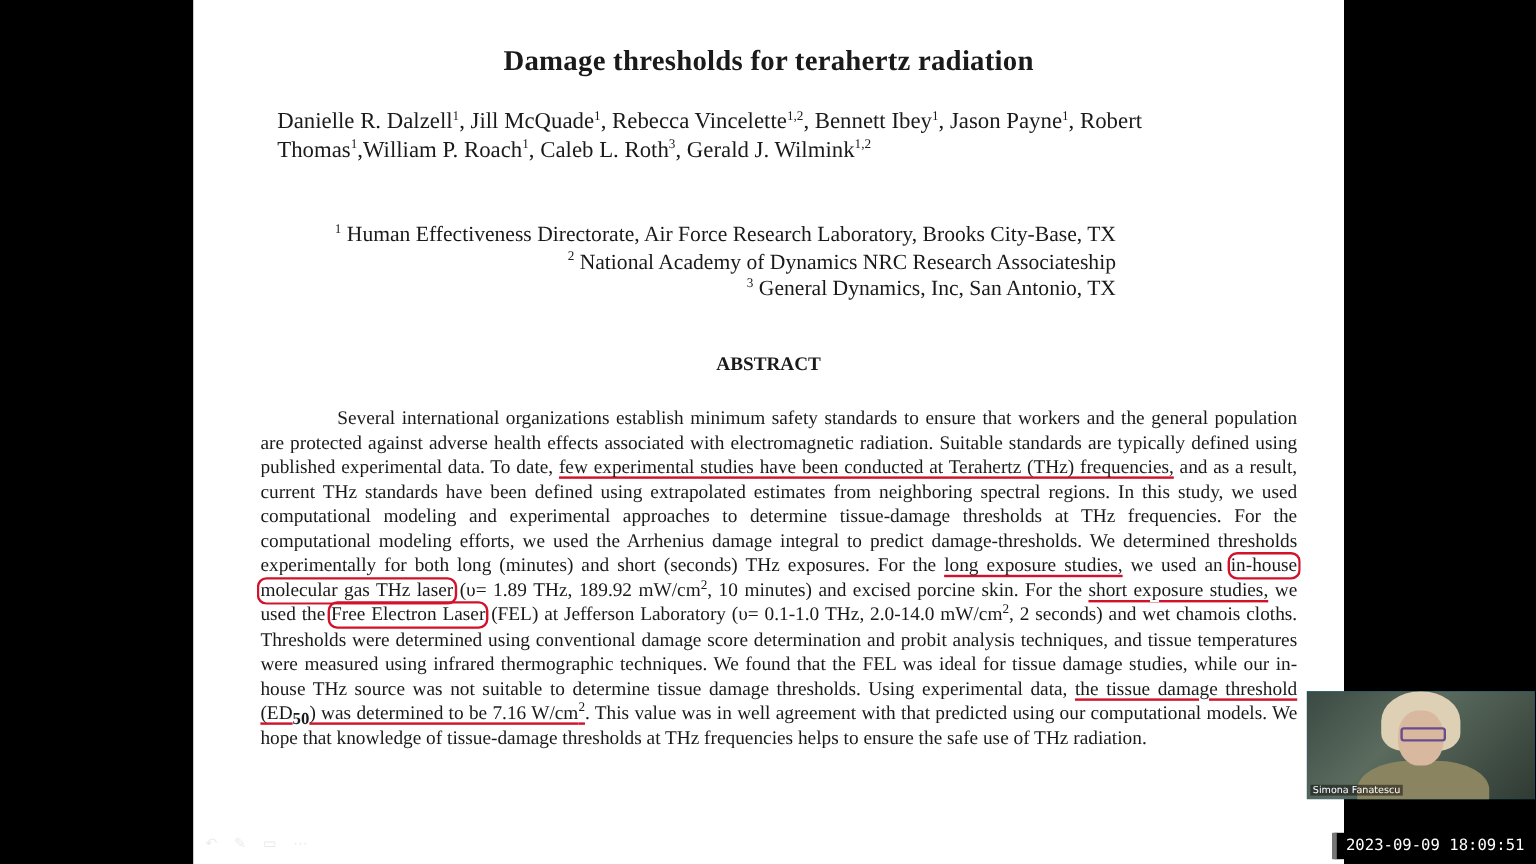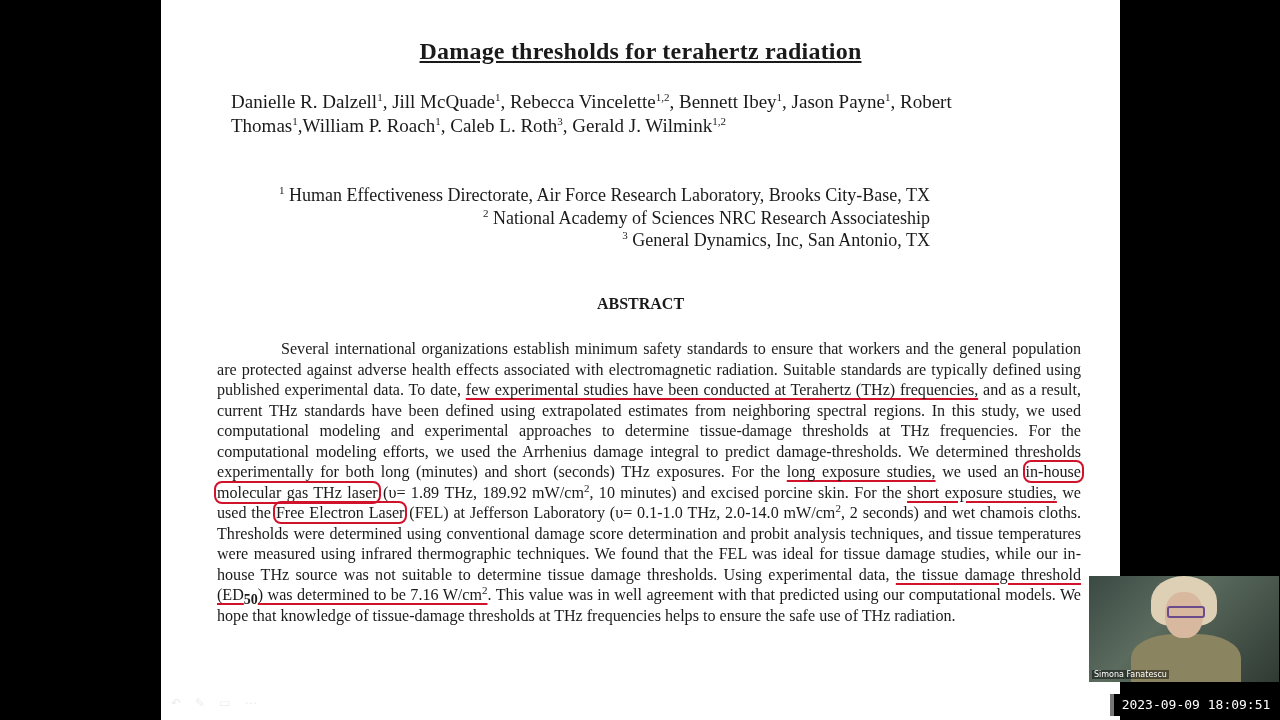--- a/index.html
+++ b/index.html
@@ -1,33 +1,33 @@
 <!DOCTYPE html>
 <html><head>
 <meta charset="utf-8">
 <style>
   html, body { margin:0; padding:0; }
   body { width:1280px; height:720px; background:#000; position:relative; overflow:hidden;
          font-family:"Liberation Serif", serif; color:#1a1a1a; }
   .slide { position:absolute; left:161px; top:0; width:959px; height:720px; background:#fff; }
   .title { position:absolute; left:0; width:100%; top:38px; text-align:center; font-weight:bold;
-           font-size:24px; letter-spacing:0.2px;text-decoration:underline; }
+           font-size:24px; letter-spacing:0.2px; }
   .authors { position:absolute; left:70px; width:820px; top:90px; font-size:19px; line-height:24px; }
   sup { font-size:11px; vertical-align:super; line-height:0; }
   sub { font-size:14px; vertical-align:sub; line-height:0;font-weight:bold; }
   .affils { position:absolute; left:118px; top:184px; font-size:18px; line-height:22.5px;text-align:right; }
   .abstract-h { position:absolute; left:0; width:100%; top:295px; text-align:center; font-weight:bold; font-size:16px; }
   .abstract { position:absolute; left:56px; width:864px; top:339px; font-size:16.1px; line-height:20.5px;
               text-align:justify; }
   .abstract .indent { display:inline-block; width:64px; }
   .ul { text-decoration: underline; text-decoration-color:#d0122a; text-decoration-thickness:2px; text-underline-offset:3px; }
   .box { outline:2.5px solid #d0122a; border-radius:5px; outline-offset:1px; }
   .toolbar { position:absolute; left:10px; top:696px; display:flex; gap:14px; opacity:0.12; }
   .toolbar span { font-size:12px; color:#555; font-family:"DejaVu Sans", sans-serif; }
-  .video { position:absolute; left:1089px; top:576px; width:190px; height:106px; background:#0369a1; overflow:hidden; }
+  .video { position:absolute; left:1089px; top:576px; width:190px; height:90px; background:#0369a1; overflow:hidden; }
   .video .bg { position:absolute; inset:0; background:linear-gradient(135deg,#3a4a44 0%,#5b6b5e 40%,#2f3a33 100%); }
   .video .hair { position:absolute; left:62px; top:0px; width:66px; height:50px; border-radius:50% 50% 30% 30%; background:#ddd0b4; }
   .video .face { position:absolute; left:76px; top:16px; width:38px; height:46px; border-radius:45%; background:#d9b8a0; }
   .video .glasses { position:absolute; left:78px; top:30px; width:34px; height:8px; border:2px solid #6a4c8c; border-radius:3px; }
   .video .body { position:absolute; left:42px; top:58px; width:110px; height:60px; border-radius:40% 40% 0 0; background:#8a8460; }
   .video .name { position:absolute; left:3px; bottom:3px; font-size:8px; color:#fff; background:rgba(0,0,0,0.45);
                  font-family:"DejaVu Sans", sans-serif; padding:0 2px; }
   .timestamp { position:absolute; left:1112px; top:694px; width:168px; height:22px; background:#000;
                color:#fff; font-family:"DejaVu Sans Mono", monospace; font-size:13px; line-height:22px; text-align:center; }
   .timestamp::before { content:""; position:absolute; left:-2px; top:0; width:4px; height:22px; background:#777; }
@@ -44,21 +44,21 @@
     <span><span>Rebecca Vincelette</span><sup>1,2</sup></span>,
     <span><span>Bennett Ibey</span><sup>1</sup></span>,
     <span><span>Jason Payne</span><sup>1</sup></span>,
     <span><span>Robert Thomas</span><sup>1</sup></span>,<span><span>William P. Roach</span><sup>1</sup></span>,
     <span><span>Caleb L. Roth</span><sup>3</sup></span>,
     <span><span>Gerald J. Wilmink</span><sup>1,2</sup></span>
   </div>
 
   <div class="affils">
     <div><sup>1</sup> <span>Human Effectiveness Directorate, Air Force Research Laboratory, Brooks City-Base, TX</span></div>
-    <div><sup>2</sup> <span>National Academy of Sciences NRC Research Associateship</span></div>
+    <div><sup>2</sup> <span>National Academy of Dynamics NRC Research Associateship</span></div>
     <div><sup>3</sup> <span>General Dynamics, Inc, San Antonio, TX</span></div>
   </div>
 
   <div class="abstract-h">ABSTRACT</div>
 
   <div class="abstract"><span class="indent"></span><span>Several international organizations establish minimum safety standards to ensure that workers and the general population are protected against adverse health effects associated with electromagnetic radiation.  Suitable standards are typically defined using published experimental data. To date, </span><span class="ul">few experimental studies have been conducted at Terahertz (THz) frequencies,</span><span> and as a result, current THz standards have been defined using extrapolated estimates from neighboring spectral regions.  In this study, we used computational modeling and experimental approaches to determine tissue-damage thresholds at THz frequencies. For the computational modeling efforts, we used the Arrhenius damage integral to predict damage-thresholds. We determined thresholds experimentally for both long (minutes) and short (seconds) THz exposures. For the </span><span class="ul">long exposure studies,</span><span> we used an </span><span class="box">in-house molecular gas THz laser</span><span> (υ= 1.89 THz, 189.92 mW/cm</span><sup>2</sup><span>, 10 minutes) and excised porcine skin. For the </span><span class="ul">short exposure studies,</span><span> we used the </span><span class="box">Free Electron Laser</span><span> (FEL) at Jefferson Laboratory (υ= 0.1-1.0 THz, 2.0-14.0 mW/cm</span><sup>2</sup><span>, 2 seconds) and wet chamois cloths. Thresholds were determined using conventional damage score determination and probit analysis techniques, and tissue temperatures were measured using infrared thermographic techniques.  We found that the FEL was ideal for tissue damage studies, while our in-house THz source was not suitable to determine tissue damage thresholds.  Using experimental data, </span><span class="ul"><span>the tissue damage threshold (ED</span><sub>50</sub><span>) was determined to be 7.16 W/cm</span><sup>2</sup></span><span>. This value was in well agreement with that predicted using our computational models. We hope that knowledge of tissue-damage thresholds at THz frequencies helps to ensure the safe use of THz radiation.</span></div>
 
   <div class="toolbar">
     <span>↶</span>
     <span>✎</span>

